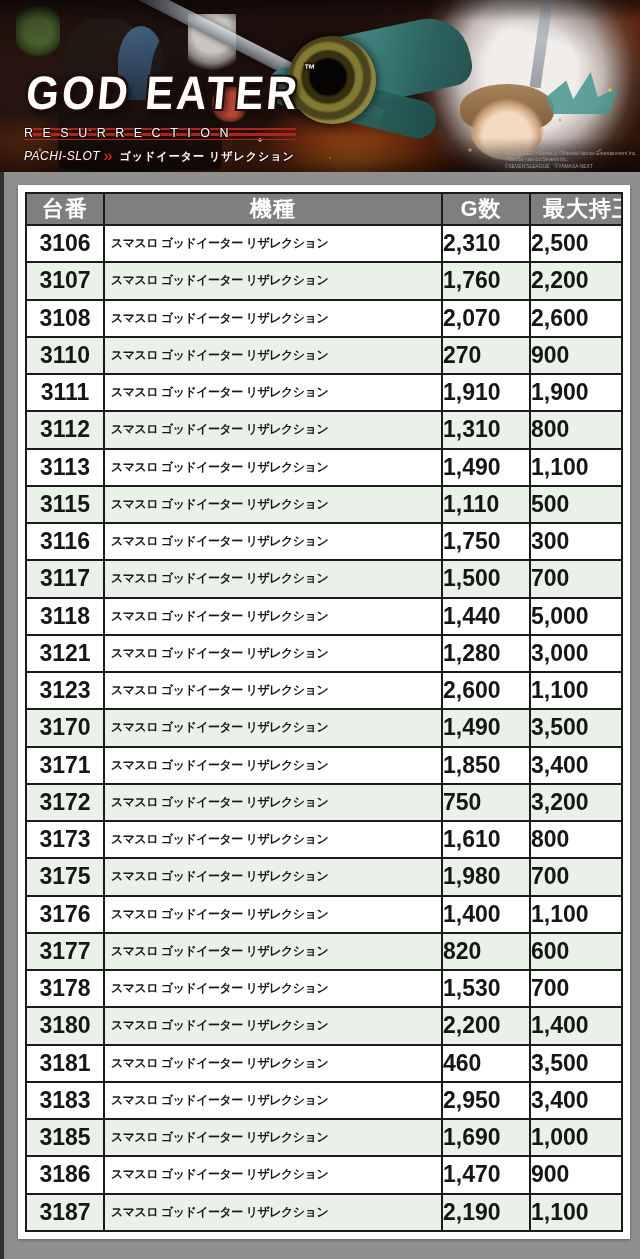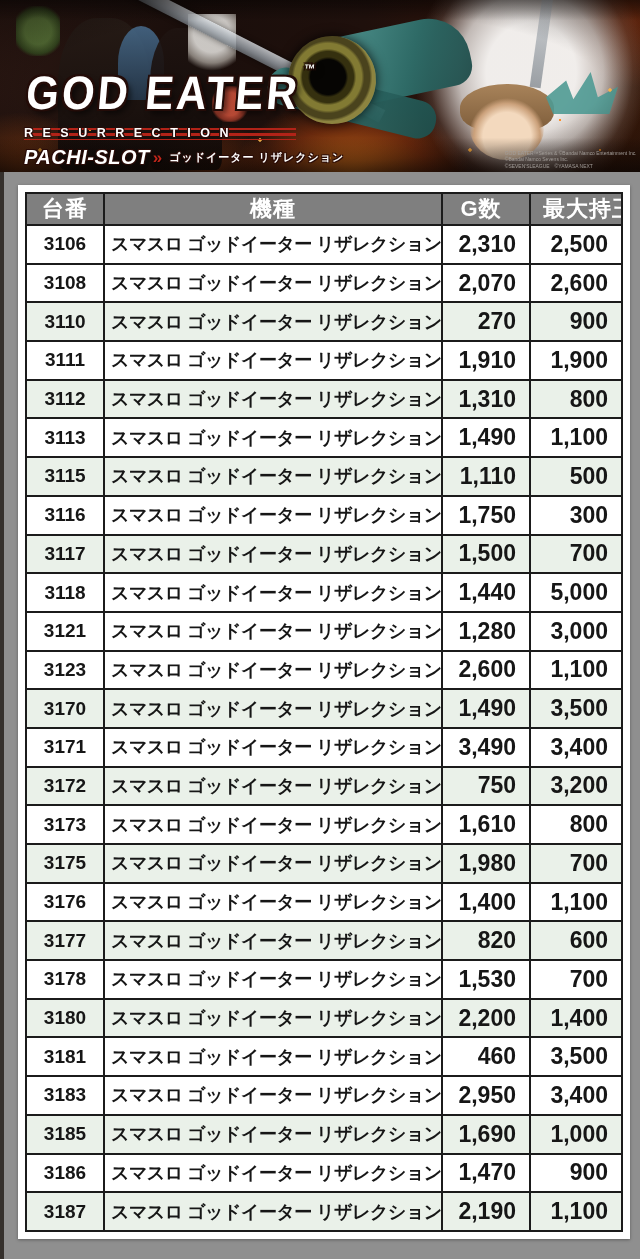--- a/index.html
+++ b/index.html
@@ -55,44 +55,44 @@
 
   
   .logo { position:absolute; left:24px; top:72px; z-index:5; }
   .logo-main { position:relative; color:#fff; font-size:42px; font-weight:bold; letter-spacing:3px;
     transform:skewX(-5deg) scaleY(1.12); transform-origin:left bottom; white-space:nowrap;
     text-shadow:2px 2px 0 #240c08, -2px 2px 0 #240c08, 2px -2px 0 #240c08, -2px -2px 0 #240c08, 4px 4px 6px rgba(0,0,0,.7); }
   .logo-tm { position:absolute; top:-4px; margin-left:2px; font-size:11px; letter-spacing:0; color:#fff; }
   .logo-res { position:relative; margin-top:6px; width:272px; height:15px; }
   .logo-res .stripes { position:absolute; inset:2px 0 1px 0;
     background:repeating-linear-gradient(180deg,#b22318 0 2.5px, rgba(0,0,0,0) 2.5px 5.5px); }
-  .logo-res .res-text { position:relative; color:#fff; font-size:12.5px; font-weight:bold; letter-spacing:9.5px; white-space:nowrap;
+  .logo-res .res-text { position:relative; color:#fff; font-size:12.5px; font-weight:normal; letter-spacing:9.5px; white-space:nowrap;
     text-shadow:1px 1px 0 #2a0c08, -1px 1px 0 #2a0c08, 1px -1px 0 #2a0c08, -1px -1px 0 #2a0c08; }
   .logo-sub { display:flex; align-items:center; margin-top:5px; }
-  .logo-pachi { color:#fff; font-size:20px; font-weight:bold; font-style:italic; letter-spacing:.5px; white-space:nowrap;
+  .logo-pachi { color:#fff; font-size:12px; font-weight:normal; font-style:italic; letter-spacing:.5px; white-space:nowrap;
     text-shadow:1px 1px 0 #2a0c08, -1px 1px 0 #2a0c08, 1px -1px 0 #2a0c08, -1px -1px 0 #2a0c08; }
   .logo-chev { color:#c1261b; font-size:17px; font-weight:bold; margin:0 7px 0 3px; text-shadow:1px 1px 0 rgba(0,0,0,.6); }
   .logo-jp { color:#fff; font-size:11px; font-weight:bold; letter-spacing:1px; white-space:nowrap;
     text-shadow:1px 1px 0 #2a0c08, -1px 1px 0 #2a0c08, 1px -1px 0 #2a0c08, -1px -1px 0 #2a0c08; }
   .copyright { position:absolute; right:4px; bottom:2px; z-index:6; color:#a29d99; font-size:8px; line-height:1.3;
     text-align:left; transform:scale(.62); transform-origin:right bottom; white-space:nowrap; }
 
   
   .frame { position:relative; width:640px; height:1087px; background:#8f8f8f;
     border-left:4px solid #35302c; padding:13px 10px 20px 14px; }
   .white-box { width:100%; height:100%; background:#ffffff; padding:7px; box-shadow:0 1px 3px rgba(0,0,0,.35); }
   table.data { width:100%; height:100%; border-collapse:collapse; table-layout:fixed; background:#fff; }
   table.data th, table.data td { border:2px solid #1b1b1b; white-space:nowrap; overflow:hidden; }
   table.data th { background:#7f7f7f; color:#ffffff; font-size:22px; font-weight:bold; height:28px; text-align:center; letter-spacing:1px;margin-left:12px; }
   th.col-g { text-align:right; padding-right:10px; }
   th.col-max { letter-spacing:0; padding:0 12px; }
   td { font-weight:bold; color:#161616; background:#fff; }
-  td.c-no  { text-align:center; font-size:19px; }
-  td.c-model { font-size:18px; padding-left:6px; letter-spacing:-.5px; }
-  td.c-g, td.c-max { text-align:right; font-size:23px; padding-right:13px; }
+  td.c-no  { text-align:center; font-size:23px; }
+  td.c-model { font-size:12px; padding-left:6px; letter-spacing:-.5px; }
+  td.c-g, td.c-max { text-align:left; font-size:23px; padding-right:13px; }
   tr.alt td { background:#eaf1e9; }
 </style>
 </head>
 <body>
 
 <div class="page">
 
   <div class="banner">
     <div class="layer art-base"></div>
     <div class="fig fig-gear"></div>
@@ -151,20 +151,26 @@
         </thead>
         <tbody>
 
             <tr>
               <td class="c-no">3106</td>
               <td class="c-model">スマスロ ゴッドイーター リザレクション</td>
               <td class="c-g">2,310</td>
               <td class="c-max">2,500</td>
             </tr>
 
+            <tr class="alt">
+              <td class="c-no">3107</td>
+              <td class="c-model">スマスロ ゴッドイーター リザレクション</td>
+              <td class="c-g">1,760</td>
+              <td class="c-max">2,200</td>
+            </tr>
 
             <tr>
               <td class="c-no">3108</td>
               <td class="c-model">スマスロ ゴッドイーター リザレクション</td>
               <td class="c-g">2,070</td>
               <td class="c-max">2,600</td>
             </tr>
 
             <tr class="alt">
               <td class="c-no">3110</td>
@@ -241,21 +247,21 @@
             <tr class="alt">
               <td class="c-no">3170</td>
               <td class="c-model">スマスロ ゴッドイーター リザレクション</td>
               <td class="c-g">1,490</td>
               <td class="c-max">3,500</td>
             </tr>
 
             <tr>
               <td class="c-no">3171</td>
               <td class="c-model">スマスロ ゴッドイーター リザレクション</td>
-              <td class="c-g">3,490</td>
+              <td class="c-g">1,850</td>
               <td class="c-max">3,400</td>
             </tr>
 
             <tr class="alt">
               <td class="c-no">3172</td>
               <td class="c-model">スマスロ ゴッドイーター リザレクション</td>
               <td class="c-g">750</td>
               <td class="c-max">3,200</td>
             </tr>
 

